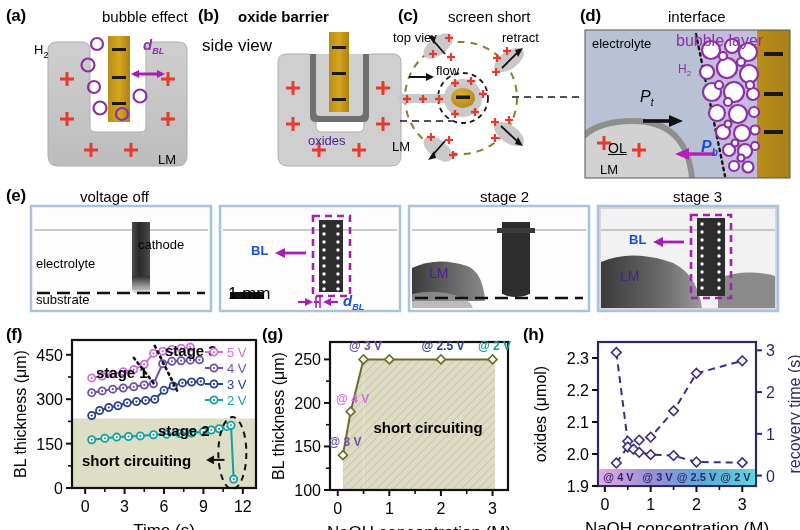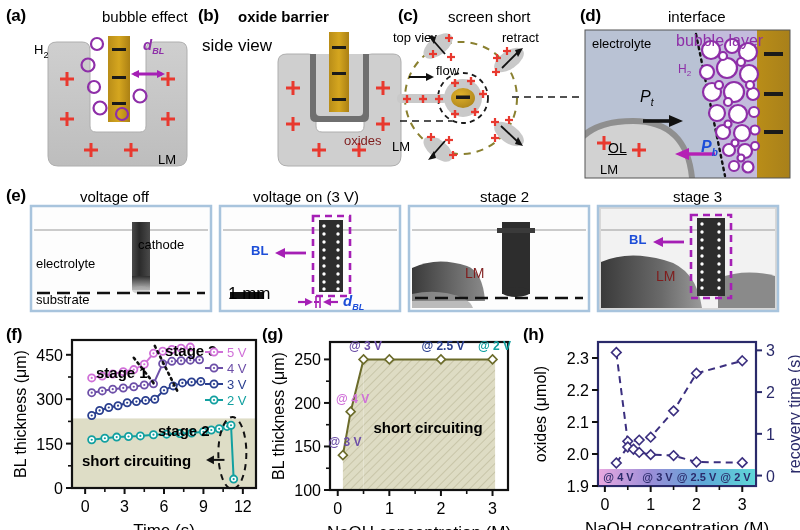--- a/index.html
+++ b/index.html
@@ -4,21 +4,21 @@
 <style>
   html,body{margin:0;padding:0;background:#fff;}
   body{width:800px;height:530px;font-family:"Liberation Sans",sans-serif;color:#000;overflow:hidden;position:relative;}
   .fig{position:absolute;left:0;top:0;width:800px;height:530px;}
   .abs{position:absolute;}
   .lbl{font-weight:bold;font-size:17px;letter-spacing:-0.3px;}
   .ttl{font-size:15px;}
   .ital{font-style:italic;}
   .purple{color:#8e2fa8;}
   .magenta{color:#1d4ed8;}
-  .white{color:#7f1d1d;margin-left:36px;}
+  .white{color:#4c1d95;}
   svg{display:block;overflow:visible;}
   .nosel{user-select:none;}
 </style>
 </head>
 <body>
 
 <div class="fig">
 
 <div class="abs lbl nosel" style="left:6px;top:6px;">(a)</div>
 <div class="abs ttl nosel" style="left:55px;top:8px;margin-left:47px;">bubble effect</div>
@@ -372,21 +372,20 @@
 <div class="abs nosel" style="left:592px;top:36px;font-size:13px;">electrolyte</div>
 <div class="abs nosel purple" style="left:676px;top:32px;font-size:16px;">bubble layer</div>
 <div class="abs nosel purple" style="left:678px;top:62px;font-size:12px;"><span>H</span><sub style="font-size:8px;">2</sub></div>
 <div class="abs nosel ital" style="left:640px;top:88px;font-size:16px;font-weight:normal;"><span>P</span><sub style="font-size:10px;">t</sub></div>
 <div class="abs nosel ital magenta" style="left:701px;top:138px;font-size:16px;font-weight:bold;"><span>P</span><sub style="font-size:10px;">b</sub></div>
 <div class="abs nosel" style="left:608px;top:140px;font-size:14px;text-decoration:underline;">OL</div>
 <div class="abs nosel" style="left:600px;top:162px;font-size:13px;">LM</div>
 
 <div class="abs lbl nosel" style="left:6px;top:186px;">(e)</div>
 <div class="abs ttl nosel" style="left:80px;top:188px;">voltage off</div>
-<div class="abs ttl nosel" style="left:253px;top:188px;">voltage on (3 V)</div>
 <div class="abs ttl nosel" style="left:480px;top:188px;">stage 2</div>
 <div class="abs ttl nosel" style="left:673px;top:188px;">stage 3</div>
 
 <svg class="abs" style="left:31px;top:206px;" width="180" height="105">
   <defs>
     <linearGradient id="cath1" x1="0" y1="0" x2="1" y2="0">
       <stop offset="0" stop-color="#4a4a4a"></stop>
           <stop offset="0.4" stop-color="#2a2a2a"></stop>
           <stop offset="1" stop-color="#4a4a4a"></stop>
     </linearGradient>

